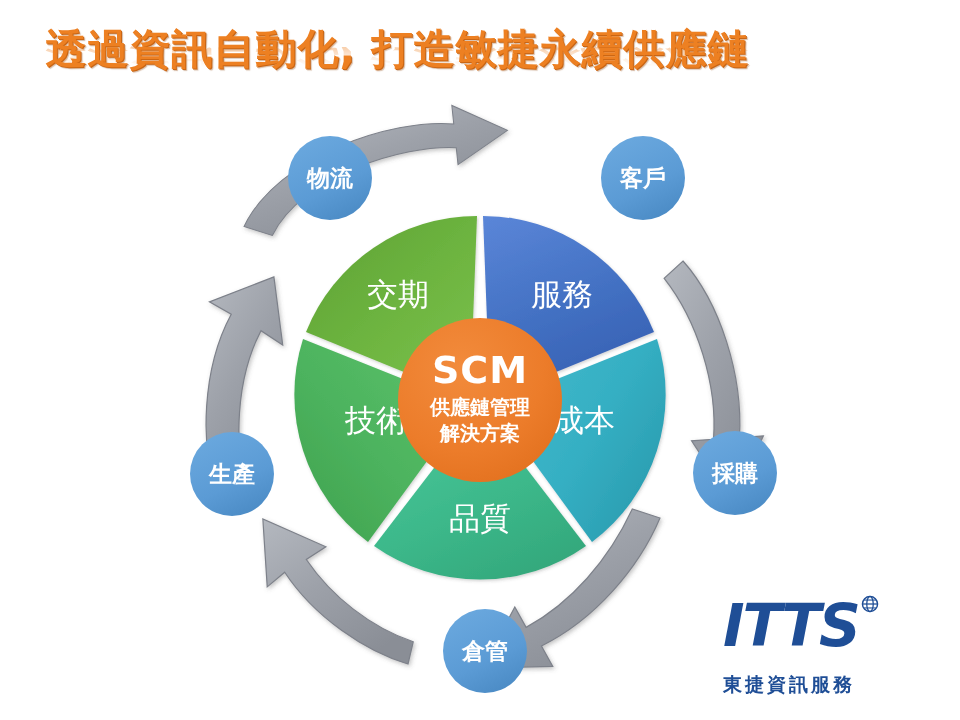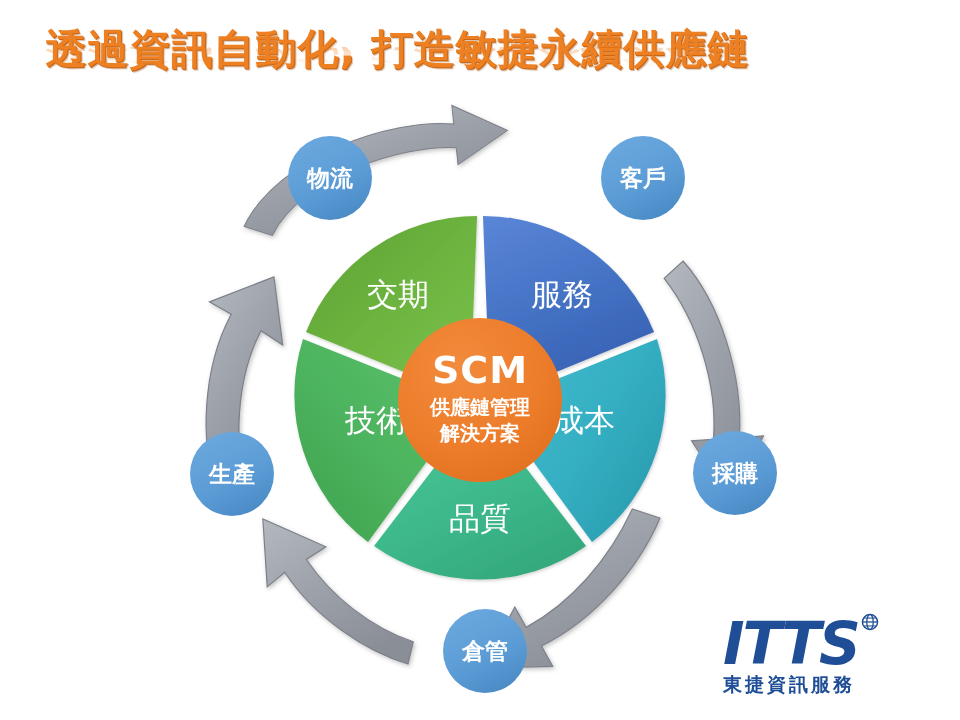--- a/index.html
+++ b/index.html
@@ -122,21 +122,21 @@
     top: -4px;
     width: 18px;
     height: 18px;
   }
   #logo-subtitle {
     font-family: "DejaVu Sans", "Liberation Sans", sans-serif;
     font-size: 19px;
     font-weight: bold;
     color: #1F4E96;
     letter-spacing: 3px;
-    margin-top: 0;
+    margin-top: 18px;
   }
 </style>
 </head>
 <body>
 
 <div id="title-block">
   <div id="page-title">透過資訊自動化, 打造敏捷永續供應鏈</div>
   <div id="page-title-reflection">透過資訊自動化, 打造敏捷永續供應鏈</div>
 </div>
 

